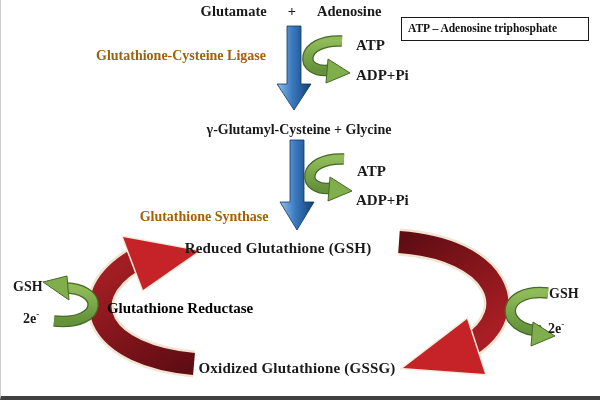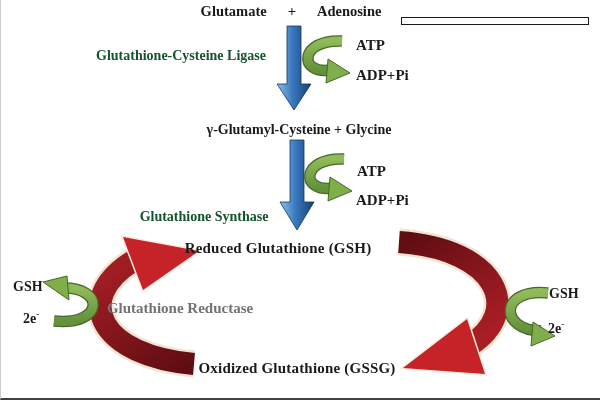--- a/index.html
+++ b/index.html
@@ -1,28 +1,28 @@
 <!DOCTYPE html>
 <html><head>
 <meta charset="utf-8">
 <style>
   html,body{margin:0;padding:0;background:#fff;}
   .canvas{
     position:relative;width:600px;height:400px;background:#ffffff;overflow:hidden;
     font-family:"Liberation Serif","DejaVu Serif",serif;font-weight:bold;
-    border-left:1px solid #cccccc;border-bottom:2px solid #404040;box-sizing:border-box;
+    border-left:1px solid #cccccc;border-bottom:4px solid #404040;box-sizing:border-box;
   }
   .layer{position:absolute;left:0;top:0;}
   .lbl{position:absolute;white-space:nowrap;color:#1a1a1a;line-height:1;}
   .ctr{transform:translateX(-50%);}
   .t14{font-size:14px;}
   .t15{font-size:15px;letter-spacing:.2px;}
   .t13{font-size:15px;}
-  .red-dark{color:#14532d;}
-  .red-bright{color:#737373;}
+  .red-dark{color:#a16207;}
+  .red-bright{color:#000000;}
   .reactants{position:absolute;left:290px;top:3px;transform:translateX(-50%);
     display:flex;gap:21px;font-size:14.5px;color:#1a1a1a;}
   .legend{
     position:absolute;left:400px;top:17px;width:174px;
     border:1.5px solid #1a1a1a;background:#fff;padding:3px 6px;
     font-size:11.5px;line-height:1.38;color:#111;
   }
   sup{font-size:9px;vertical-align:super;line-height:0;}
 </style>
 </head>
@@ -92,20 +92,21 @@
     </g>
   </svg>
 
   <div class="reactants">
     <span>Glutamate</span>
     <span>+</span>
     <span>Adenosine</span>
   </div>
 
   <div class="legend">
+    <div>ATP – Adenosine triphosphate</div>
   </div>
 
   <div class="lbl ctr t14 red-dark" style="left:180px;top:49px;">Glutathione-Cysteine Ligase</div>
   <div class="lbl t13" style="left:355px;top:38px;">ATP</div>
   <div class="lbl t13" style="left:355px;top:68px;">ADP+Pi</div>
 
   <div class="lbl ctr t14" style="left:298px;top:123px;text-align:right;">γ-Glutamyl-Cysteine + Glycine</div>
 
   <div class="lbl ctr t14 red-dark" style="left:203px;top:170px;margin-top:40px;">Glutathione Synthase</div>
   <div class="lbl t13" style="left:356px;top:164px;">ATP</div>

